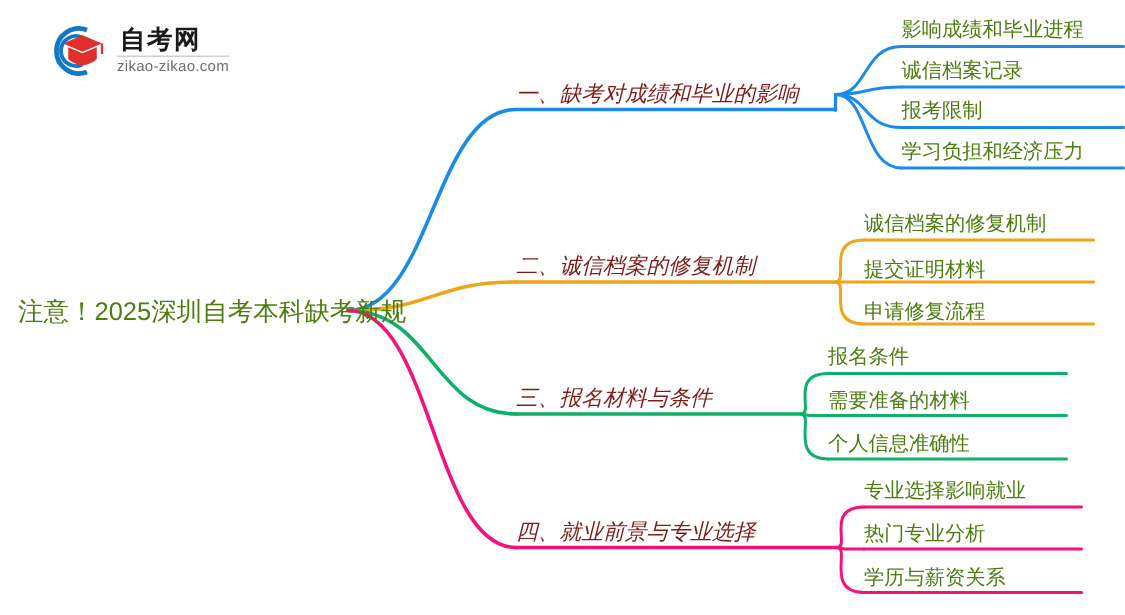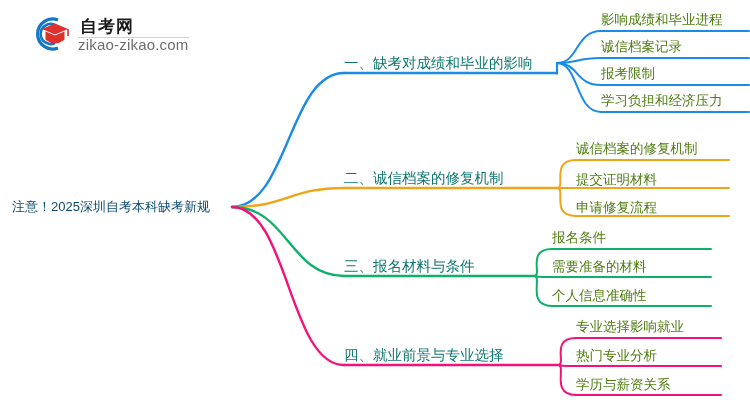--- a/index.html
+++ b/index.html
@@ -46,61 +46,62 @@
   }
   .logo-title {
     font-size: 17px;
     font-weight: bold;
     color: #1a1a1a;
     letter-spacing: 1px;
     line-height: 19px;
     padding-left: 2px;
   }
   .logo-sub {
-    font-size: 15px;
+    font-size: 10px;
     color: #6d6d6d;
     letter-spacing: 0.2px;
     line-height: 12px;
     border-top: 1px solid #cfcfcf;
     margin-top: 1px;
     padding-top: 1px;
   }
 
   
   .root-node {
     position: absolute;
     left: 12px;
     top: 191px;
     width: 218px;
     height: 32px;
     display: flex;
     align-items: center;
   }
   .root-label {
-    font-size: 13px;
-    color: #0c4a6e;
+    font-size: 17px;
+    color: #4d7c0f;
     white-space: nowrap;
     font-family: "Liberation Sans", "DejaVu Sans", sans-serif;
     letter-spacing: 0px;
   }
 
   
   .branch-node {
     position: absolute;
     height: 26px;
     display: flex;
     align-items: flex-end;
     padding-bottom: 2px;
     white-space: nowrap;
   }
   .branch-label {
     font-size: 14.5px;
-    color: #0f766e;
+    color: #7f1d1d;
     line-height: 18px;
     letter-spacing: 0px;
+    font-style: italic;
   }
 
   
   .leaf-node {
     position: absolute;
     height: 24px;
     display: flex;
     align-items: flex-end;
     padding-bottom: 2px;
     white-space: nowrap;

